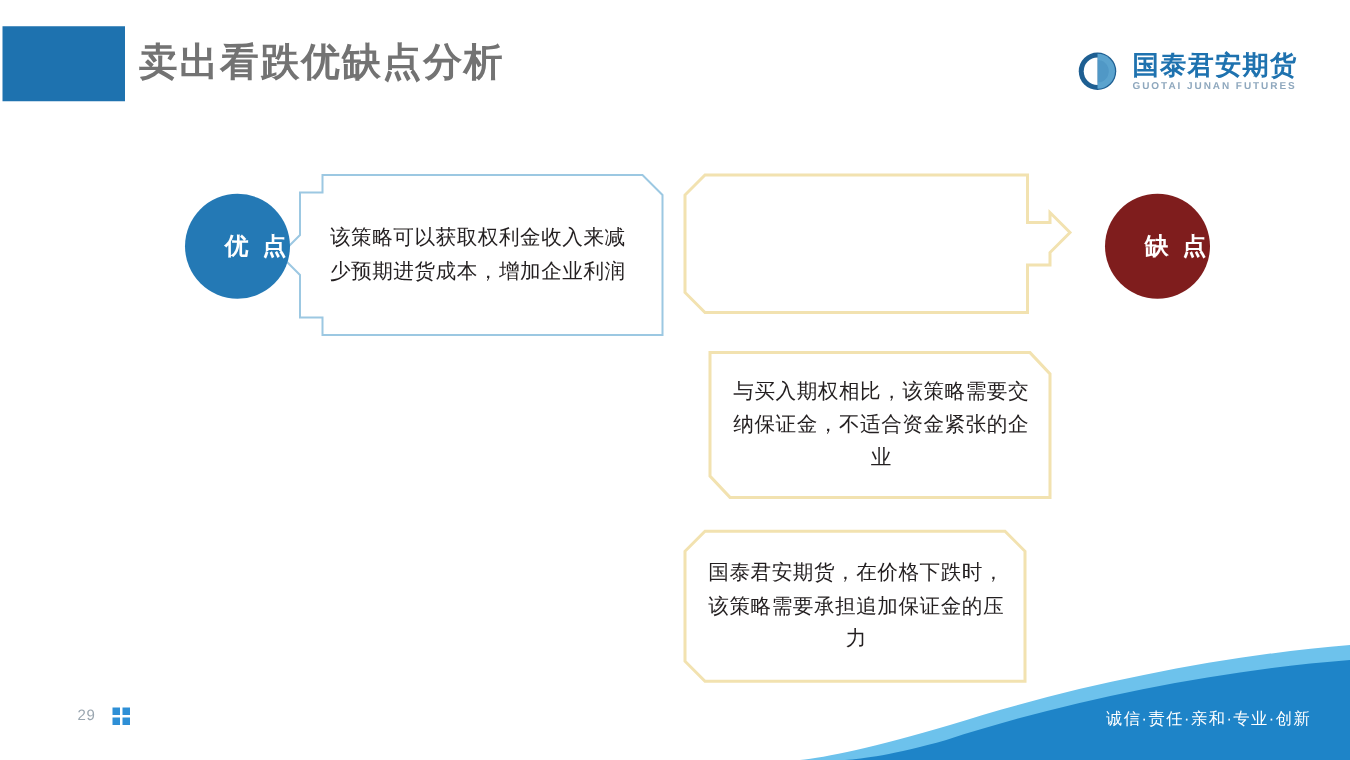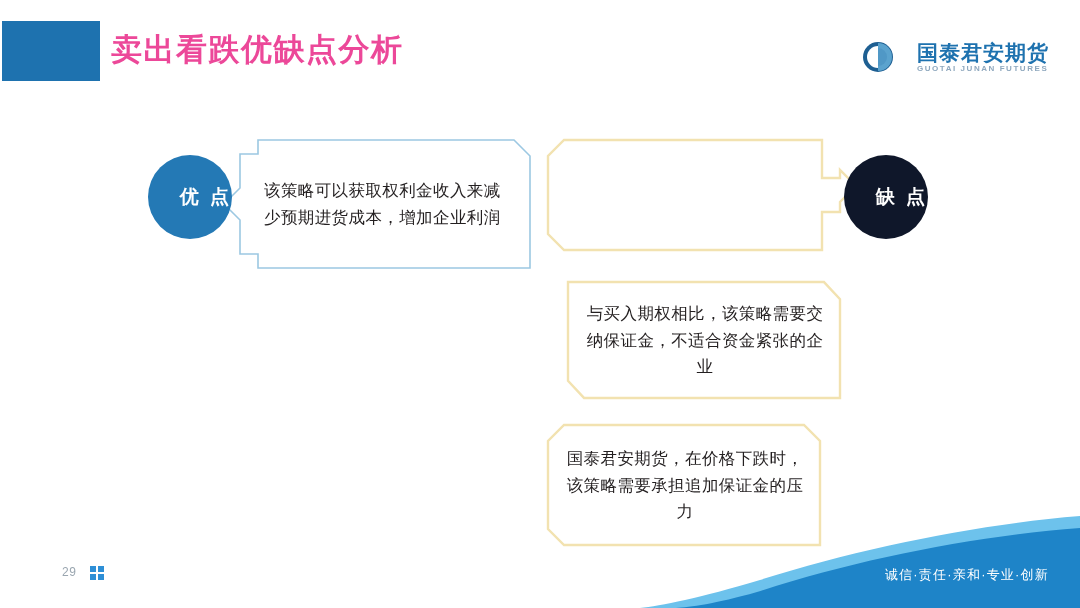--- a/index.html
+++ b/index.html
@@ -24,33 +24,33 @@
     width: 98px;
     height: 60px;
     background: #1E72AF;
   }
   #page-title {
     position: absolute;
     left: 111px;
     top: 29px;
     font-size: 31px;
     font-weight: bold;
-    color: #ec4899;
+    color: #737373;
     letter-spacing: 1.5px;
     white-space: nowrap;
   }
 
   
   #logo {
     position: absolute;
     left: 862px;
     top: 41px;
     display: flex;
     align-items: center;
-    gap: 23px;
+    gap: 12px;
     justify-content: space-between;
   }
   #logo-mark {
     width: 32px;
     height: 32px;
     position: relative;
   }
   #logo-text-wrap {
     display: flex;
     flex-direction: column;
@@ -84,23 +84,23 @@
     font-weight: bold;
     letter-spacing: 3px;
     z-index: 4;
   }
   #circle-pros {
     left: 148px;
     top: 155px;
     background: #2479B5;
   }
   #circle-cons {
-    left: 844px;
+    left: 884px;
     top: 155px;
-    background: #0f172a;
+    background: #7f1d1d;
   }
 
   
   .callout {
     position: absolute;
     box-sizing: border-box;
     display: flex;
     align-items: center;
     color: #231F20;
     font-size: 16.5px;

